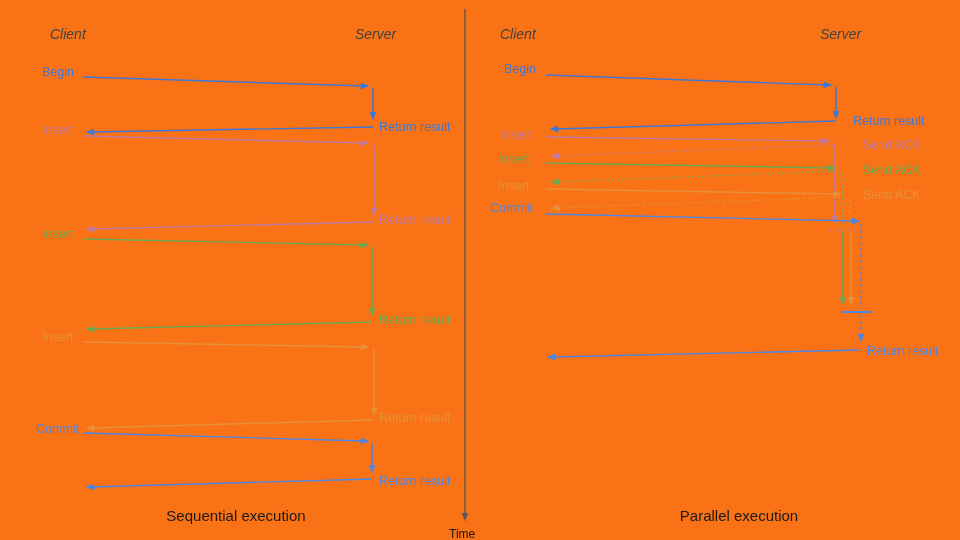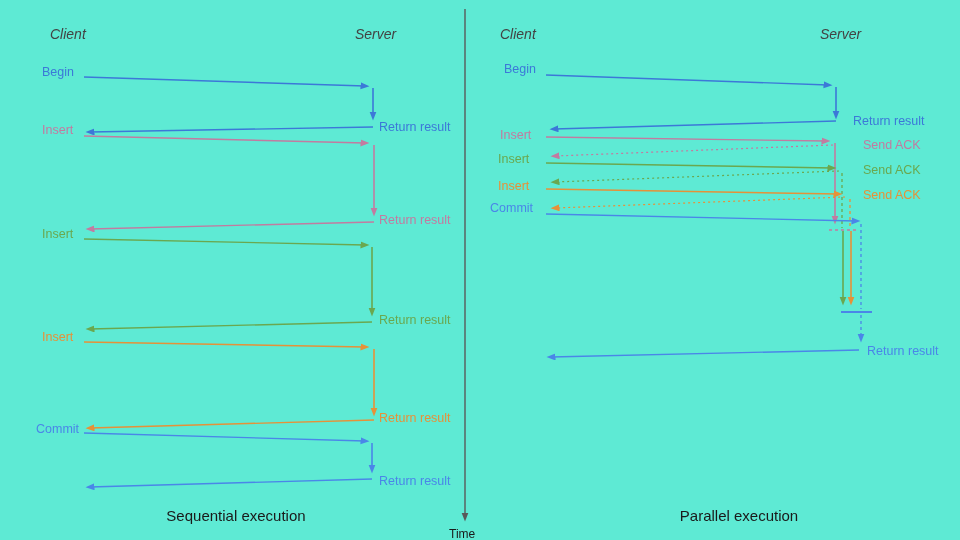--- a/index.html
+++ b/index.html
@@ -1,16 +1,16 @@
 <!DOCTYPE html>
 <html><head>
 <meta charset="utf-8">
 <style>
   html,body{margin:0;padding:0;background:#ffffff;}
-  .canvas{position:relative;width:960px;height:540px;background:#5eead4;overflow:hidden;
+  .canvas{position:relative;width:960px;height:540px;background:#f97316;overflow:hidden;
           font-family:"Liberation Sans", sans-serif;}
   svg text{font-family:"Liberation Sans", sans-serif;}
   .hdr{font-size:14px;font-style:italic;fill:#434343;}
   .msg{font-size:12.5px;}
   .ttl{font-size:15px;fill:#1a1a1a;}
   .tme{font-size:12px;fill:#1a1a1a;}
   .ln{fill:none;stroke-width:1.4;}
   .vt{fill:none;stroke-width:1.6;}
   .dot{fill:none;stroke-width:1.2;stroke-dasharray:2 3;}
   .dsh{fill:none;stroke-width:1.3;stroke-dasharray:3 3;}

